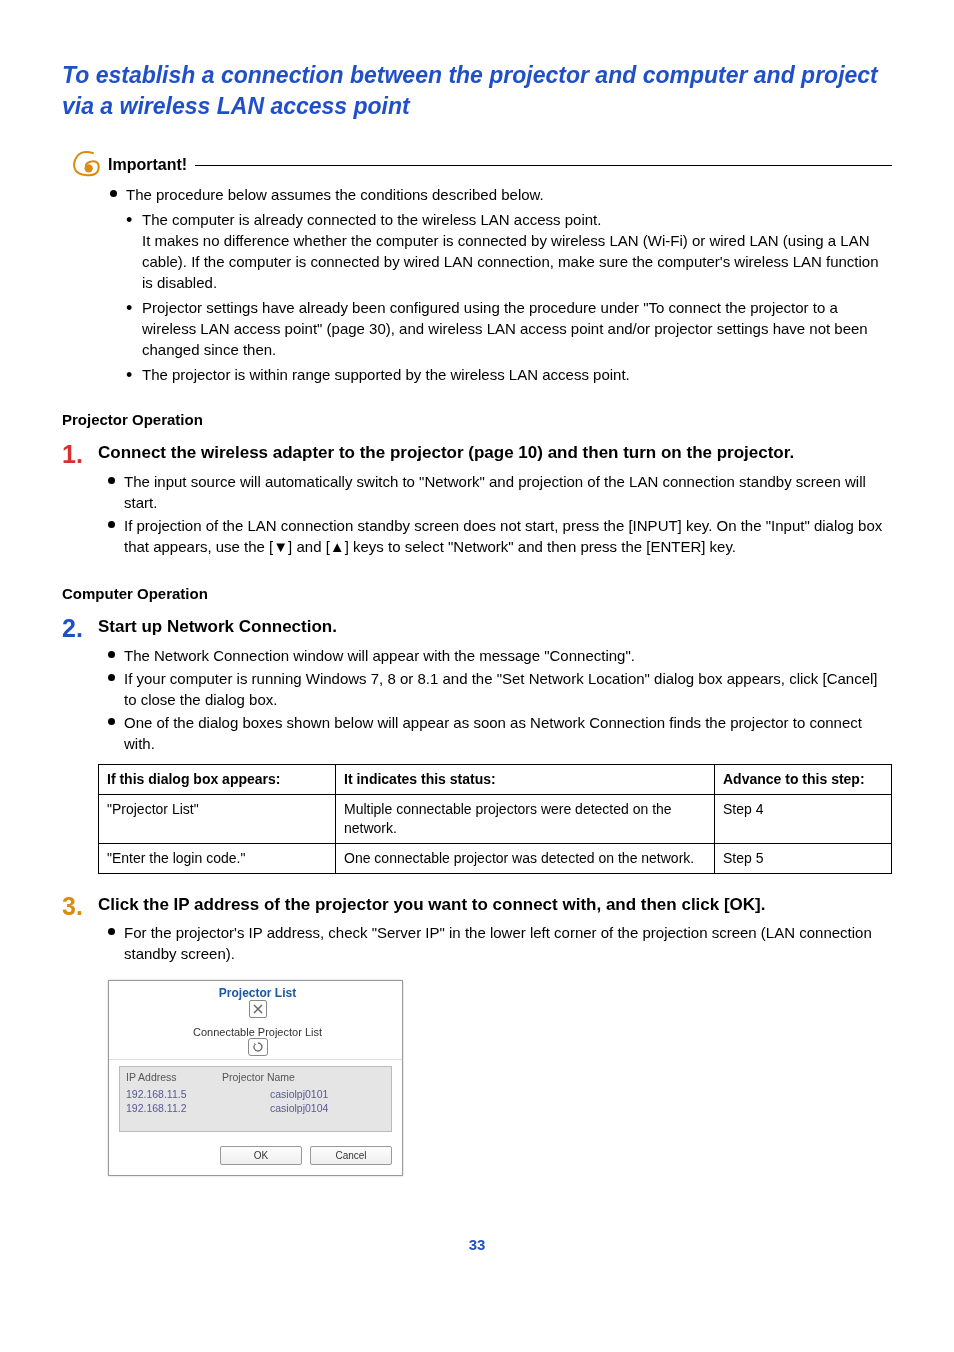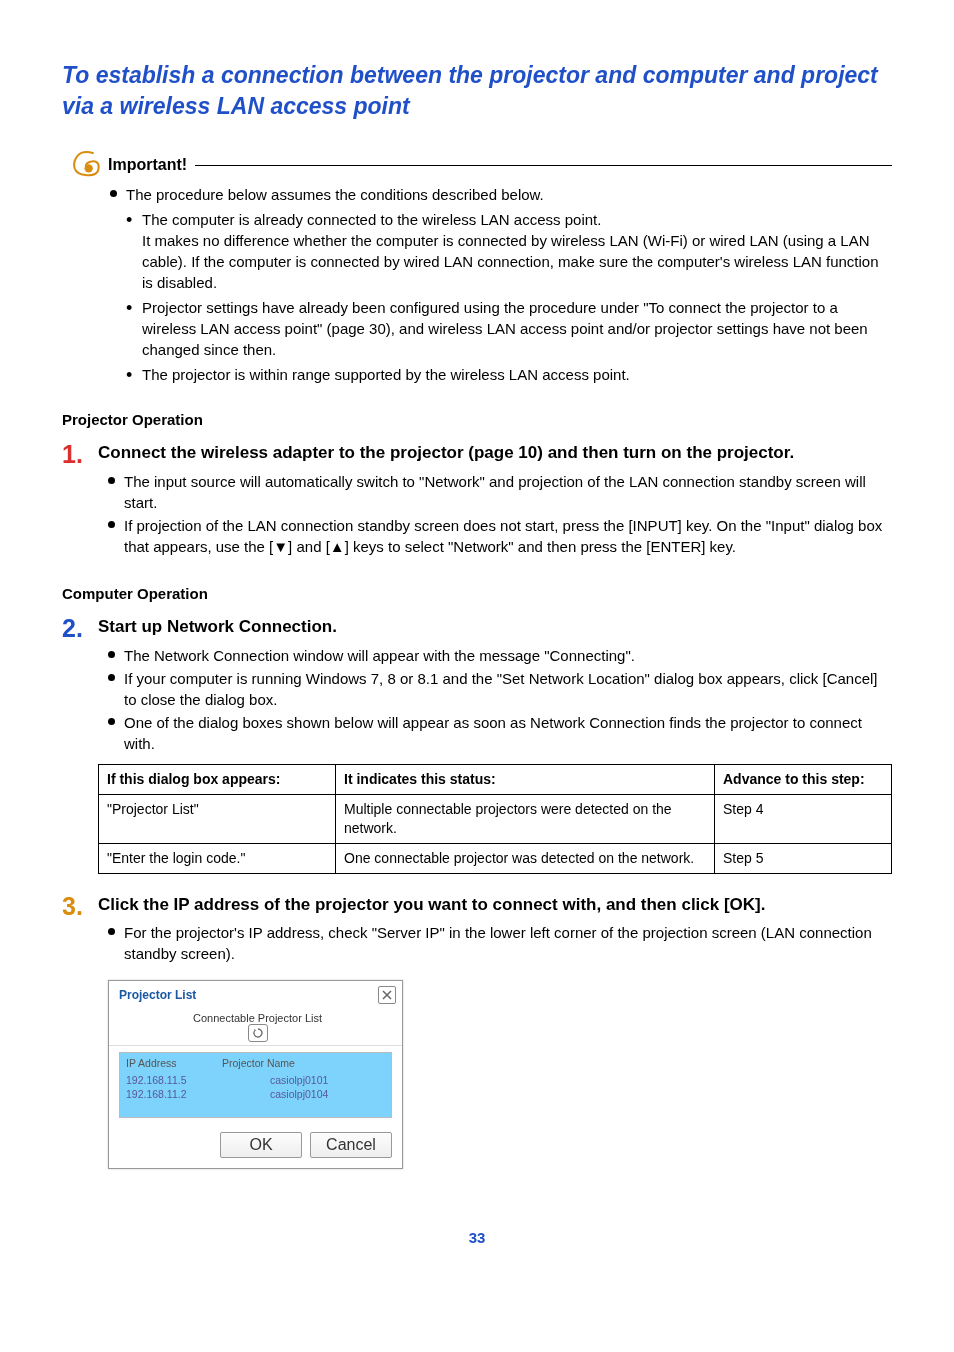--- a/index.html
+++ b/index.html
@@ -133,20 +133,21 @@
     box-shadow: 0 0 2px rgba(0,0,0,0.2);
   }
   .dialog-titlebar {
     display: flex;
     align-items: center;
     justify-content: space-between;
     padding: 5px 6px 5px 10px;
     color: #1a58a5;
     font-weight: bold;
     font-size: 12px;
+    flex-direction: column;
   }
   .close-x {
     width: 16px;
     height: 16px;
     border: 1px solid #888;
     border-radius: 2px;
     display: flex;
     align-items: center;
     justify-content: center;
     color: #555;
@@ -169,21 +170,21 @@
     border: 1px solid #888;
     border-radius: 3px;
     display: flex;
     align-items: center;
     justify-content: center;
   }
   .dialog-list {
     margin: 6px 10px 10px 10px;
     border: 1px solid #bbb;
     padding: 4px 6px 16px 6px;
-    background: #7dd3fc;
+    background: #e5e5e5;
   }
   .list-header {
     display: flex;
     color: #555;
     font-size: 10.5px;
     margin-bottom: 4px;
   }
   .list-row {
     display: flex;
     color: #585898;
@@ -199,21 +200,21 @@
     gap: 8px;
     padding: 4px 10px 10px 10px;
   }
   .dbtn {
     width: 80px;
     padding: 3px 0;
     text-align: center;
     border: 1px solid #999;
     border-radius: 2px;
     background: linear-gradient(#fdfdfd, #eee);
-    font-size: 16px;
+    font-size: 10px;
     color: #333;
   }
   .page-num {
     text-align: center;
     color: #2050c8;
     font-weight: bold;
     font-size: 15px;
     margin-top: 60px;
   }
 </style>

